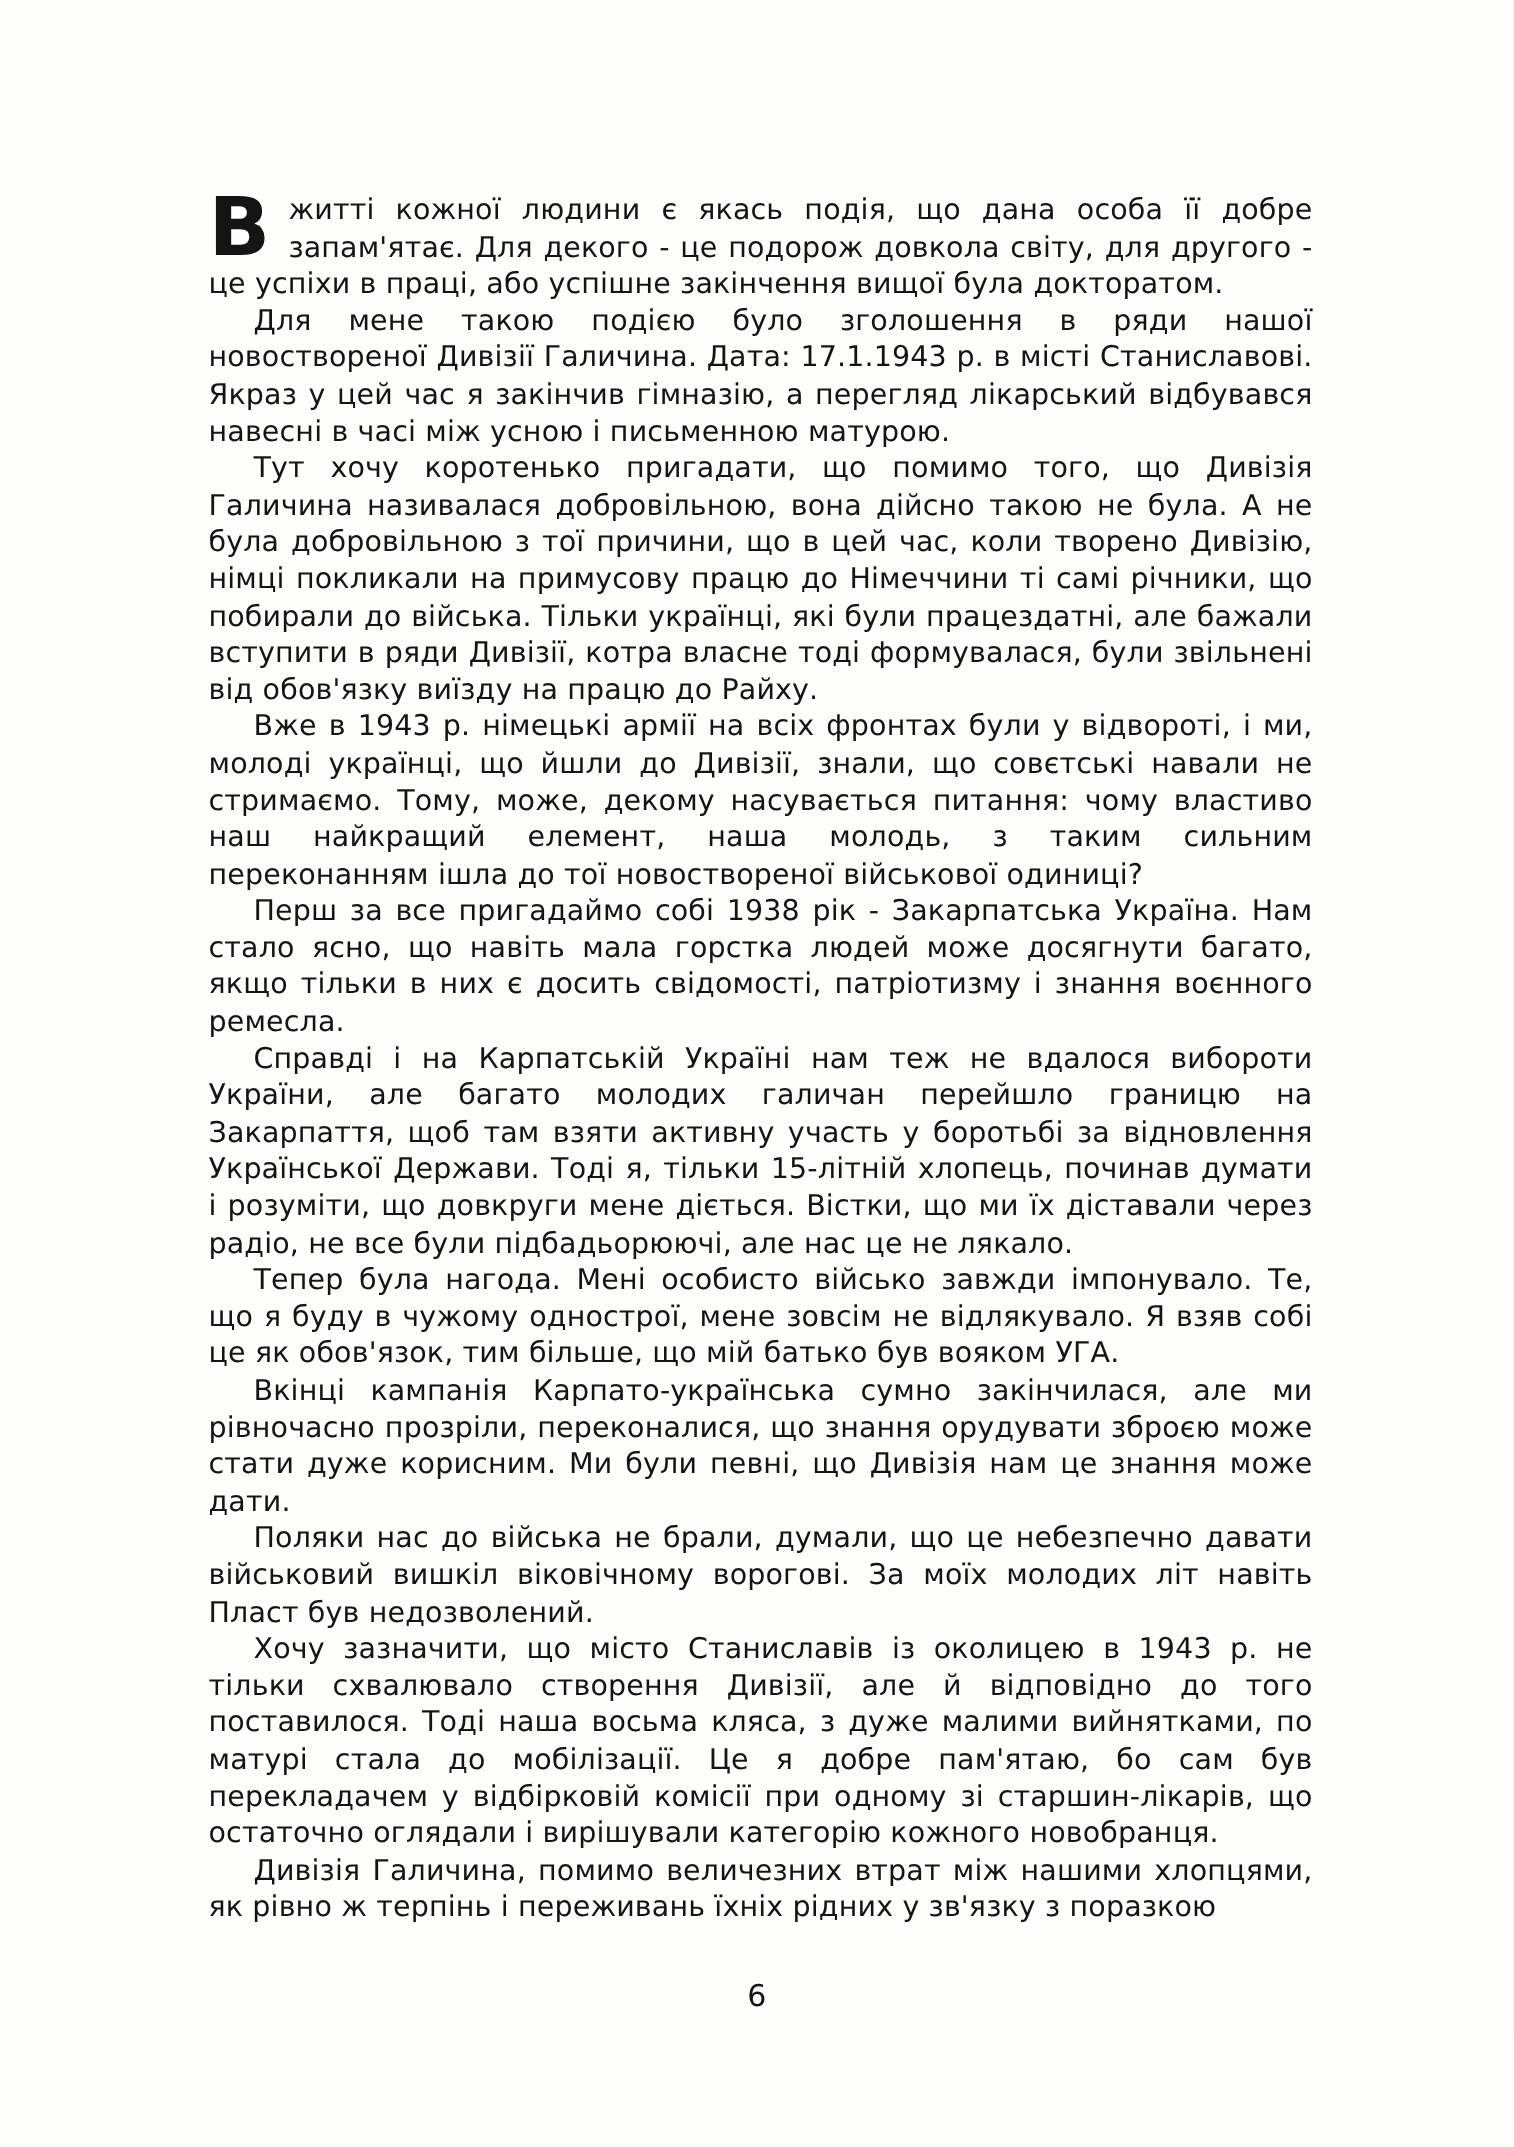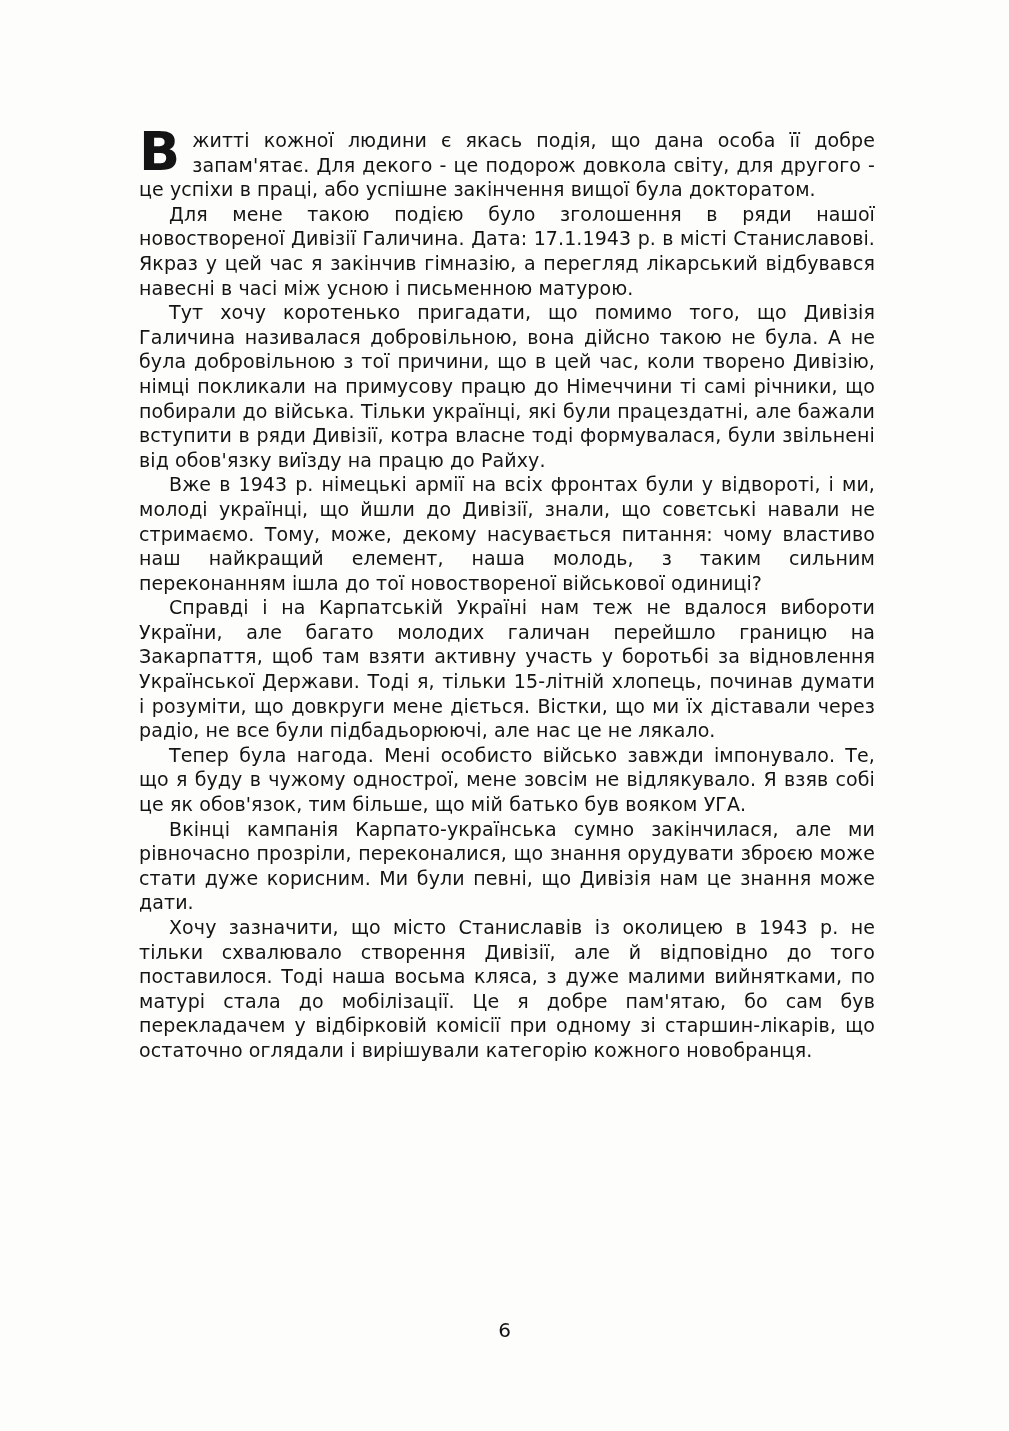--- a/index.html
+++ b/index.html
@@ -54,19 +54,22 @@
 </style>
 </head>
 <body>
 
 <div class="page">
   <div class="textblock">
     <p class="para first"><span class="dropcap">В</span><span>житті кожної людини є якась подія, що дана особа її добре запам'ятає. Для декого - це подорож довкола світу, для другого - це успіхи в праці, або успішне закінчення вищої була докторатом.</span></p>
     <p class="para">Для мене такою подією було зголошення в ряди нашої новоствореної Дивізії Галичина. Дата: 17.1.1943 р. в місті Станиславові. Якраз у цей час я закінчив гімназію, а перегляд лікарський відбувався навесні в часі між усною і письменною матурою.</p>
     <p class="para">Тут хочу коротенько пригадати, що помимо того, що Дивізія Галичина називалася добровільною, вона дійсно такою не була. А не була добровільною з тої причини, що в цей час, коли творено Дивізію, німці покликали на примусову працю до Німеччини ті самі річники, що побирали до війська. Тільки українці, які були працездатні, але бажали вступити в ряди Дивізії, котра власне тоді формувалася, були звільнені від обов'язку виїзду на працю до Райху.</p>
     <p class="para">Вже в 1943 р. німецькі армії на всіх фронтах були у відвороті, і ми, молоді українці, що йшли до Дивізії, знали, що совєтські навали не стримаємо. Тому, може, декому насувається питання: чому властиво наш найкращий елемент, наша молодь, з таким сильним переконанням ішла до тої новоствореної військової одиниці?</p>
+    <p class="para">Перш за все пригадаймо собі 1938 рік - Закарпатська Україна. Нам стало ясно, що навіть мала горстка людей може досягнути багато, якщо тільки в них є досить свідомості, патріотизму і знання воєнного ремесла.</p>
     <p class="para">Справді і на Карпатській Україні нам теж не вдалося вибороти України, але багато молодих галичан перейшло границю на Закарпаття, щоб там взяти активну участь у боротьбі за відновлення Української Держави. Тоді я, тільки 15-літній хлопець, починав думати і розуміти, що довкруги мене діється. Вістки, що ми їх діставали через радіо, не все були підбадьорюючі, але нас це не лякало.</p>
     <p class="para">Тепер була нагода. Мені особисто військо завжди імпонувало. Те, що я буду в чужому однострої, мене зовсім не відлякувало. Я взяв собі це як обов'язок, тим більше, що мій батько був вояком УГА.</p>
     <p class="para">Вкінці кампанія Карпато-українська сумно закінчилася, але ми рівночасно прозріли, переконалися, що знання орудувати зброєю може стати дуже корисним. Ми були певні, що Дивізія нам це знання може дати.</p>
+    <p class="para">Поляки нас до війська не брали, думали, що це небезпечно давати військовий вишкіл віковічному ворогові. За моїх молодих літ навіть Пласт був недозволений.</p>
     <p class="para">Хочу зазначити, що місто Станиславів із околицею в 1943 р. не тільки схвалювало створення Дивізії, але й відповідно до того поставилося. Тоді наша восьма кляса, з дуже малими вийнятками, по матурі стала до мобілізації. Це я добре пам'ятаю, бо сам був перекладачем у відбірковій комісії при одному зі старшин-лікарів, що остаточно оглядали і вирішували категорію кожного новобранця.</p>
+    <p class="para">Дивізія Галичина, помимо величезних втрат між нашими хлопцями, як рівно ж терпінь і переживань їхніх рідних у зв'язку з поразкою</p>
   </div>
   <div class="page-number">6</div>
 </div>
 
 </body></html>

